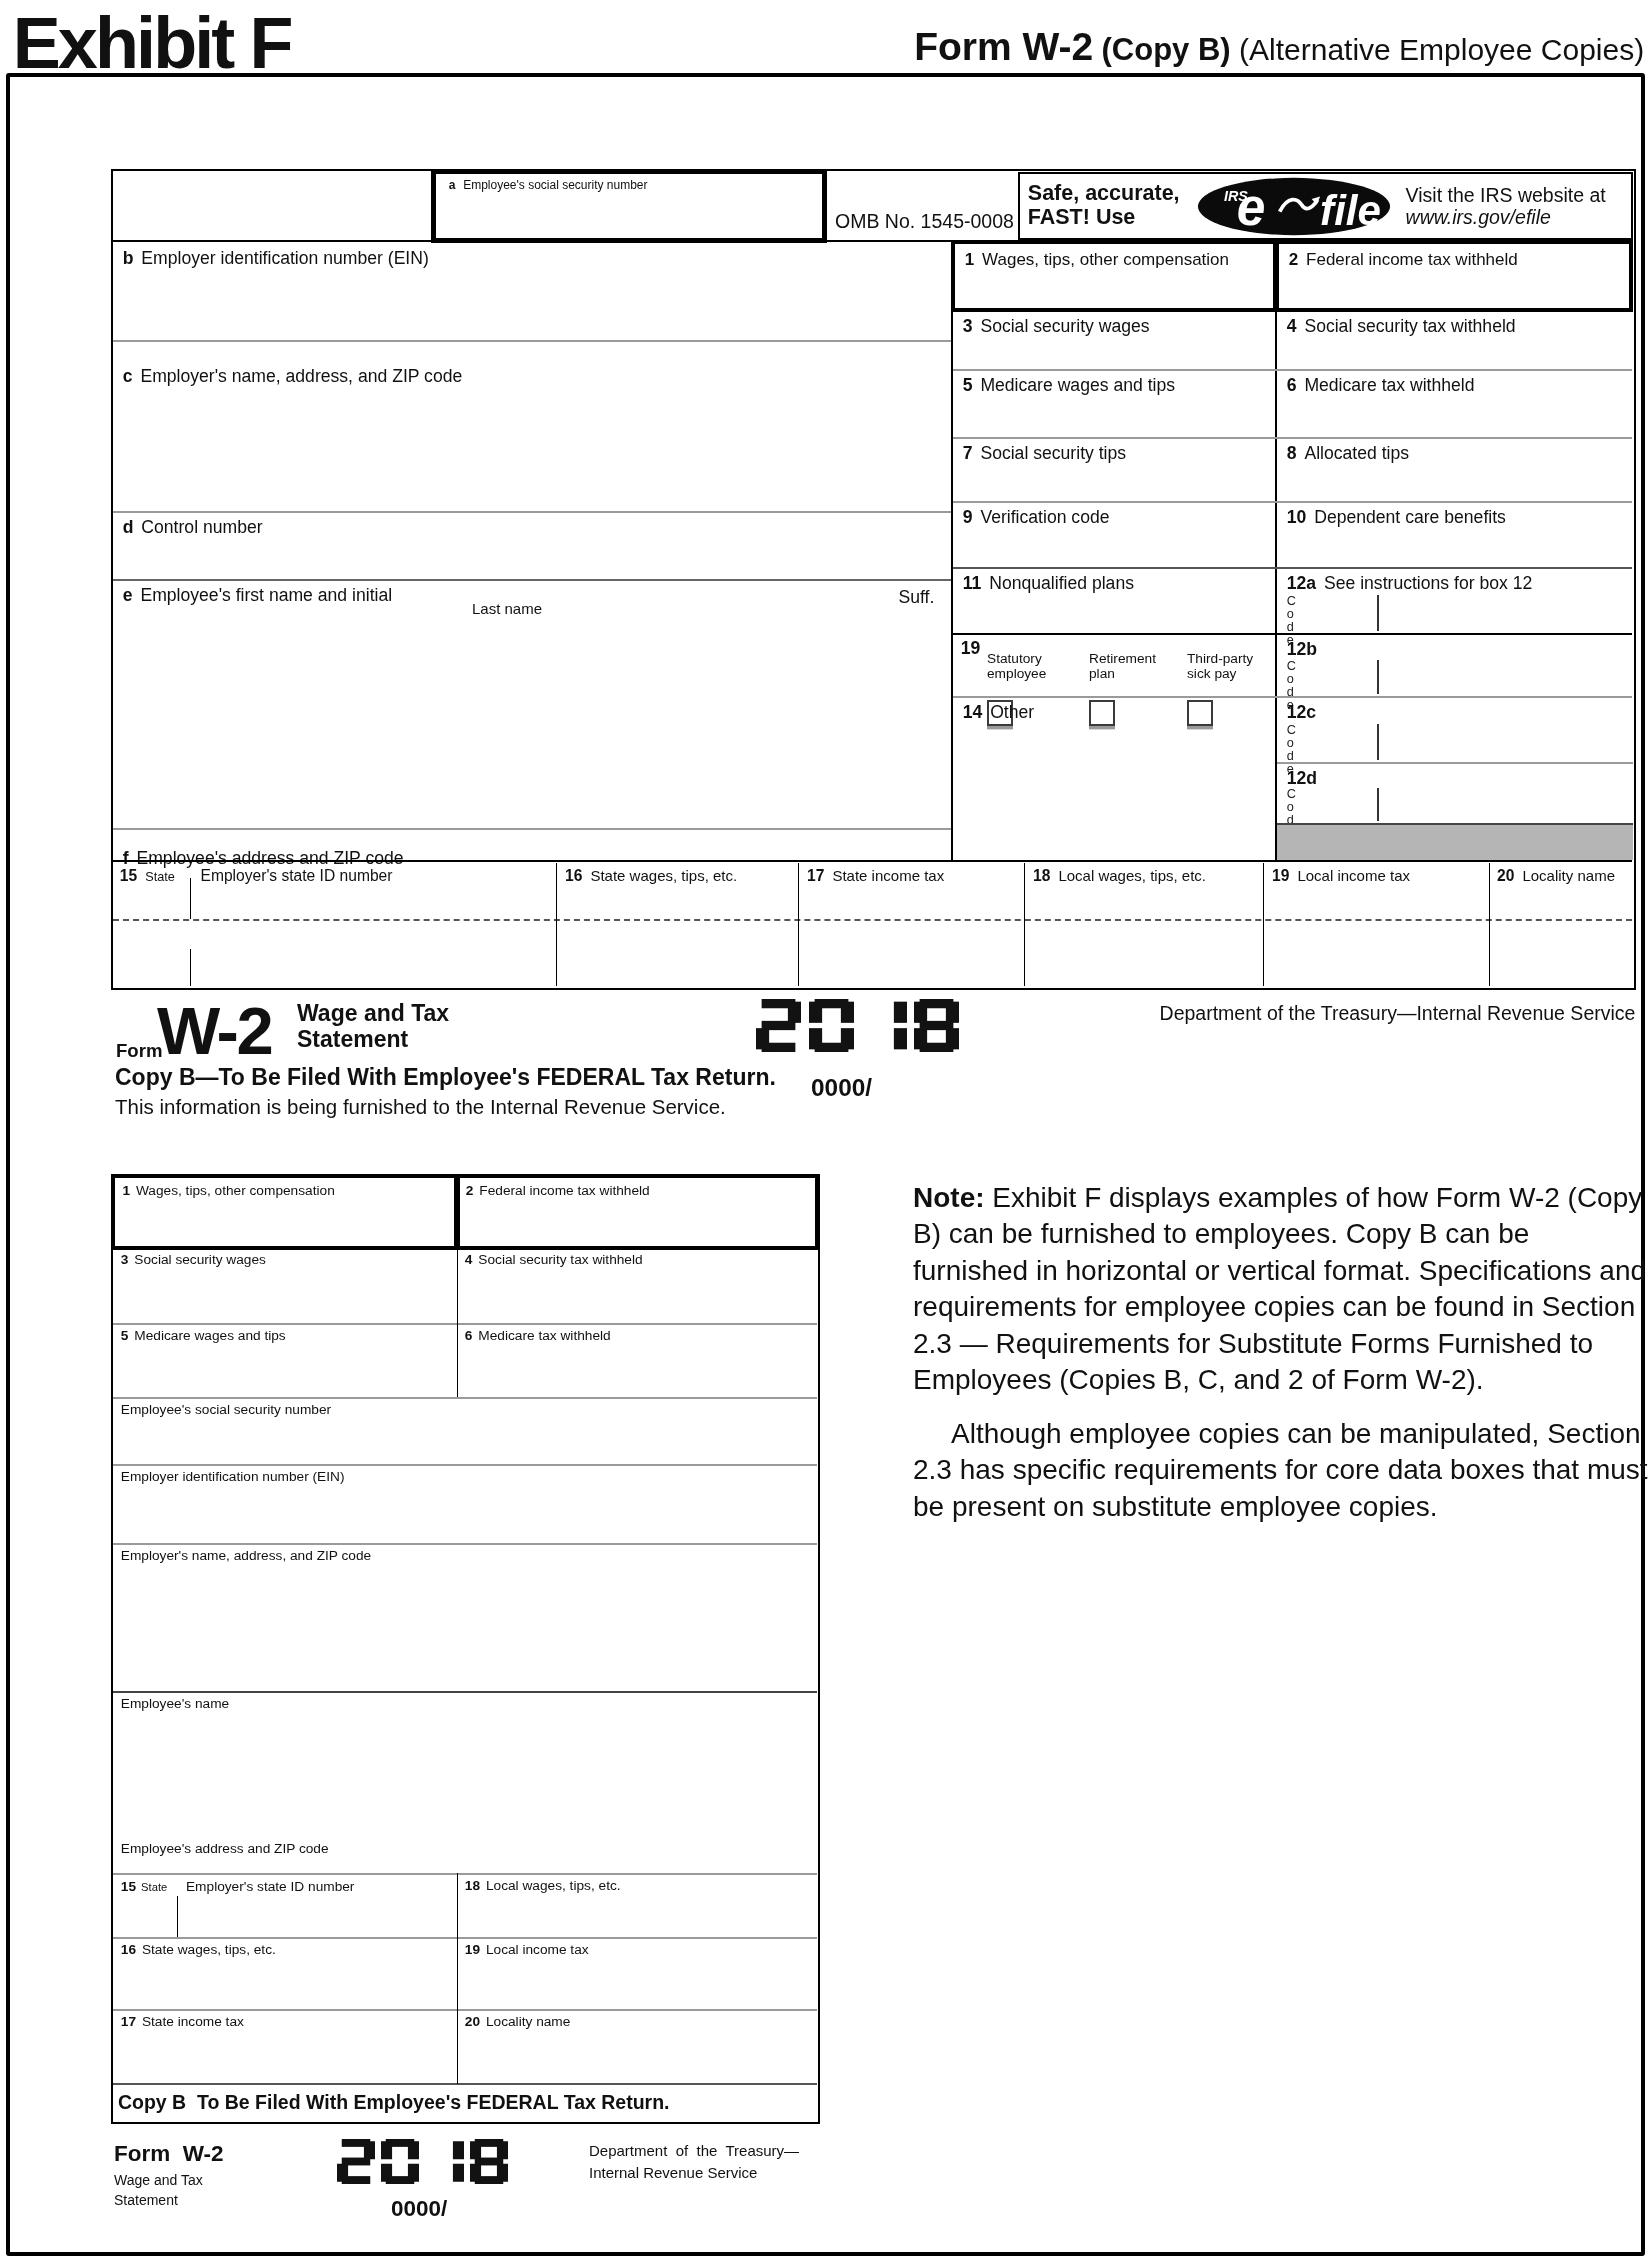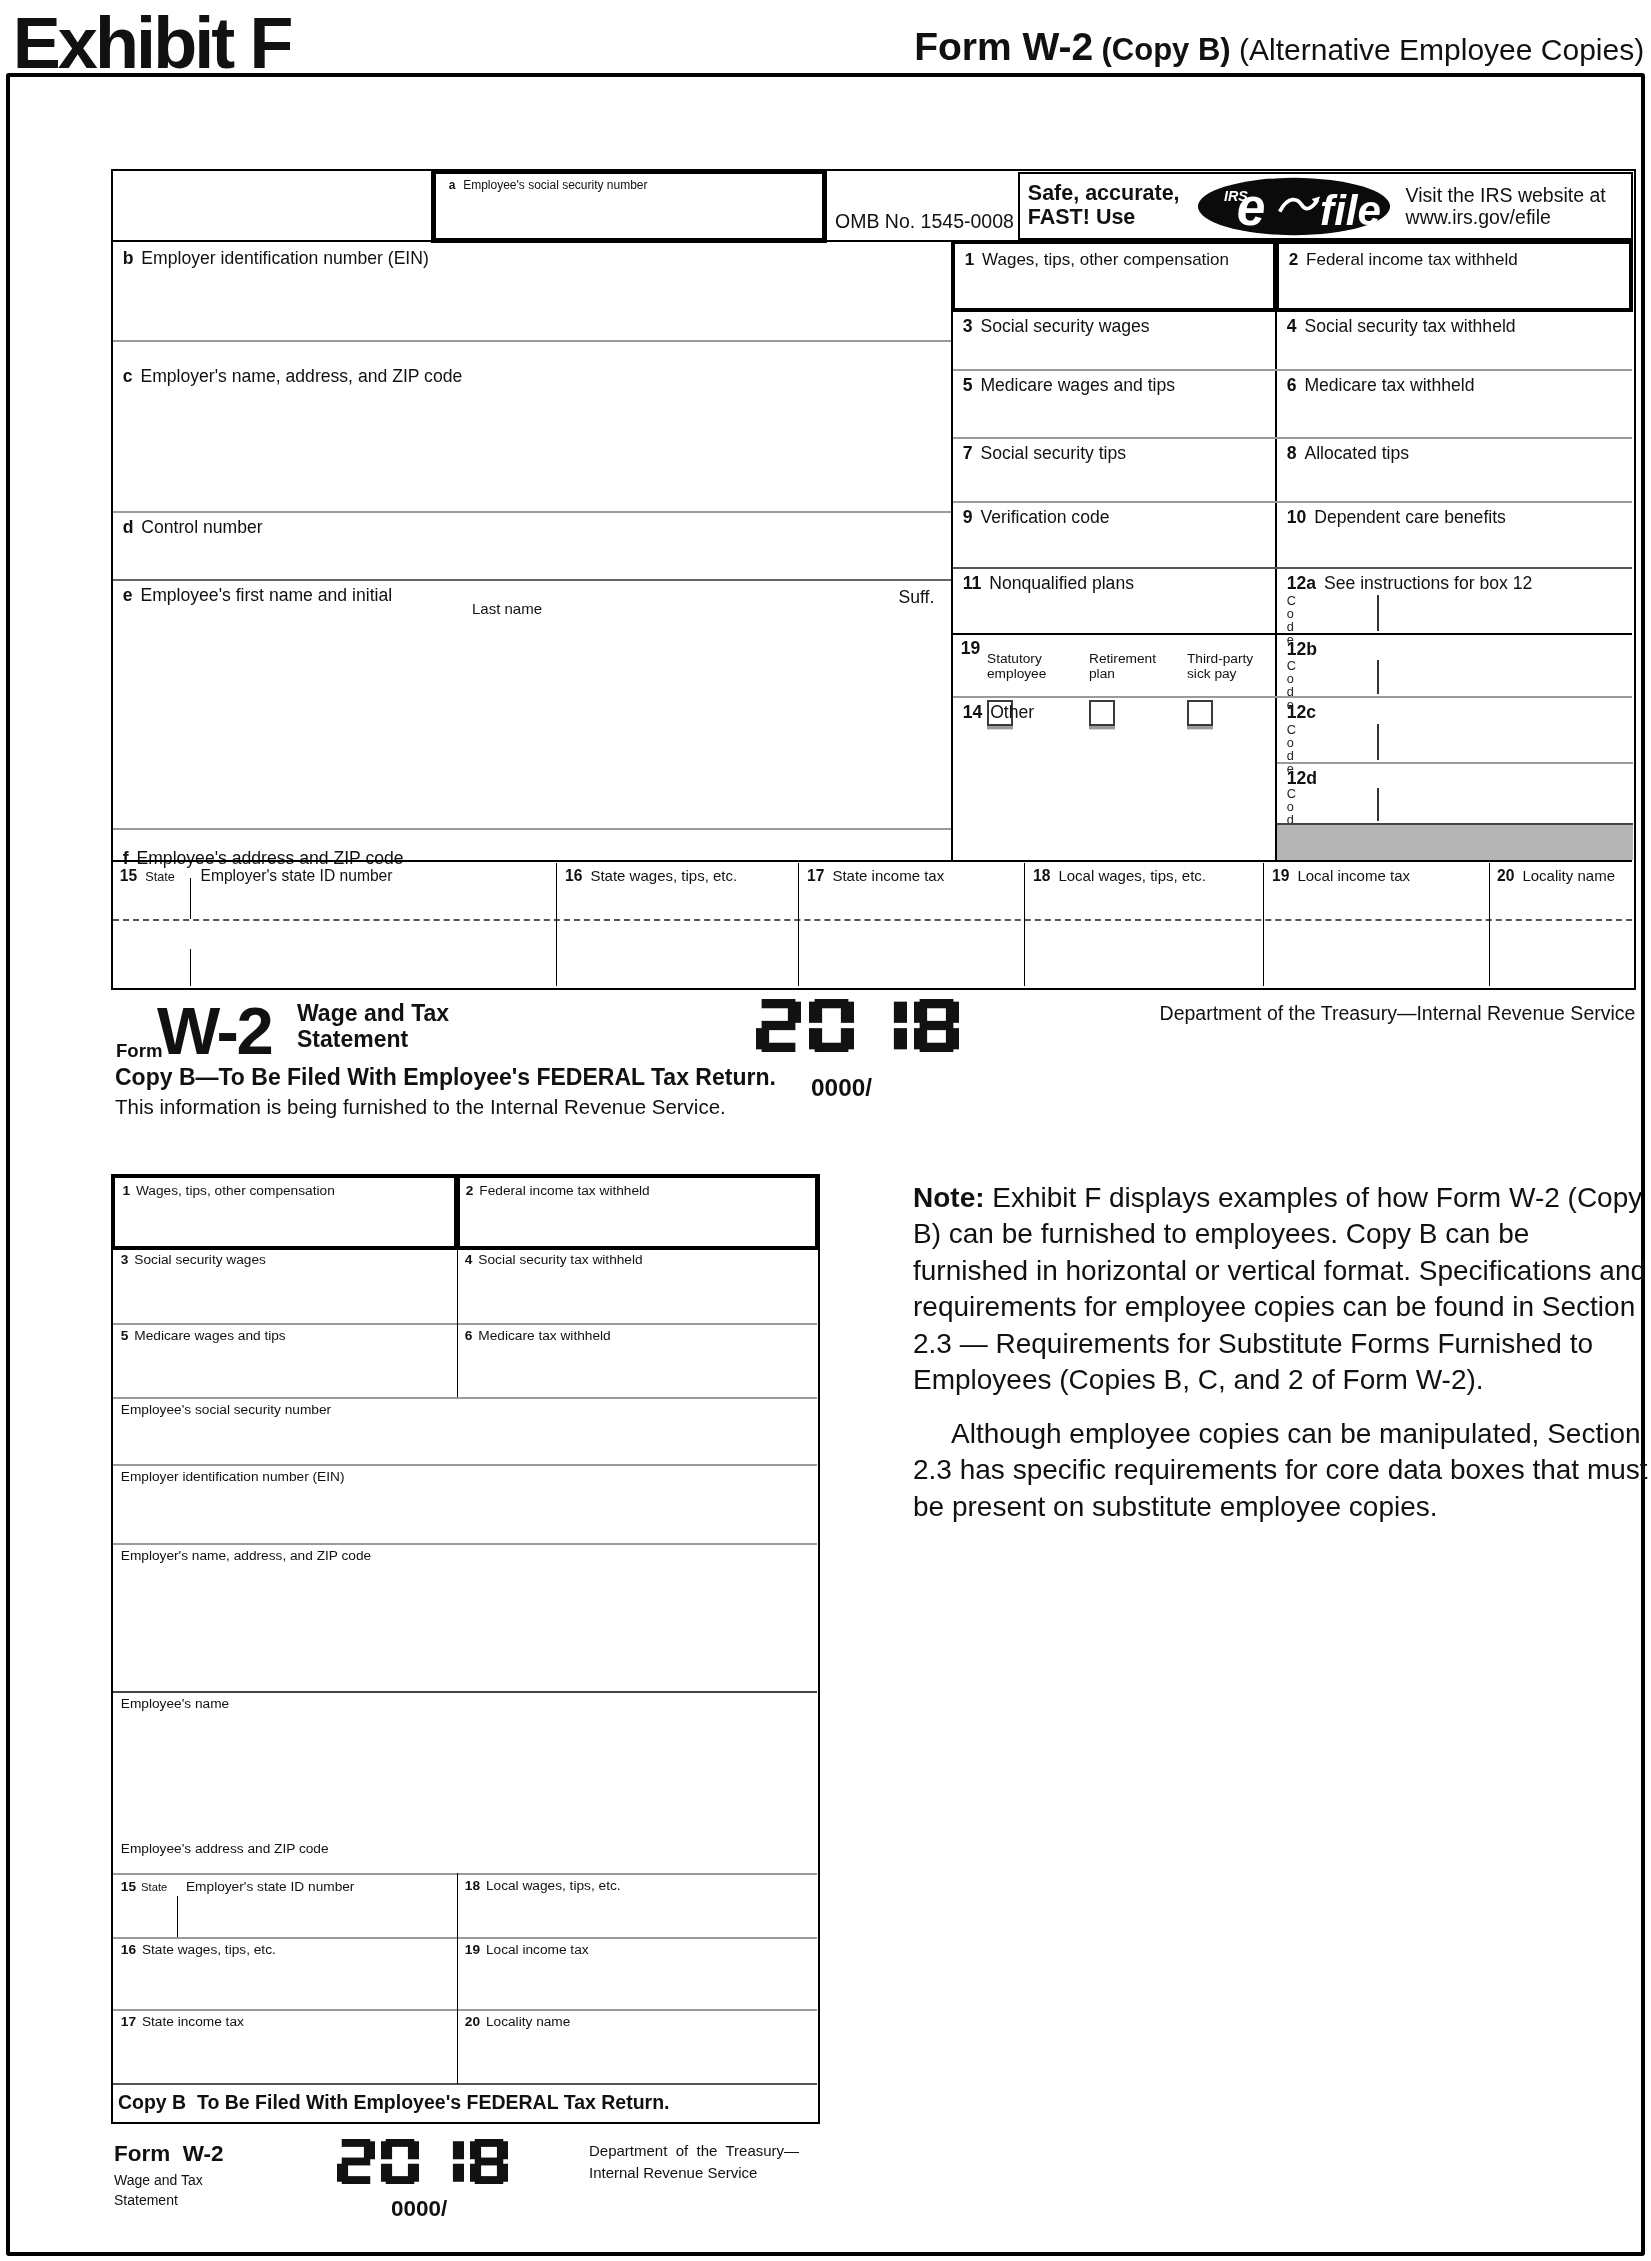--- a/index.html
+++ b/index.html
@@ -56,21 +56,21 @@
       <svg viewBox="0 0 460 140" style="width:210px;height:59px;flex:none;">
         <ellipse cx="230" cy="70" rx="228" ry="68" fill="#0b0b0b"></ellipse>
         <text x="64" y="56" font-size="34" font-style="italic" font-weight="bold" fill="#fff">IRS</text>
         <text x="94" y="114" font-size="122" font-weight="bold" font-style="italic" fill="#fff">e</text>
         <path d="M196 82 C216 44 238 50 248 66 C258 82 272 76 286 54" stroke="#fff" stroke-width="9" fill="none"></path>
         <polygon points="292,46 272,52 284,66" fill="#fff"></polygon>
         <text x="292" y="114" font-size="100" font-weight="bold" font-style="italic" fill="#fff">file</text>
       </svg>
       <div style="margin-left:6.8px;font-size:19.5px;line-height:1.15;">
         <div>Visit the IRS website at</div>
-        <div style="">www.irs.gov/efile</div>
+        <div style="font-style:italic;">www.irs.gov/efile</div>
       </div>
     </div>
 
     <div class="cell" style="left:0;top:71px;width:838px;height:98px;">
       <span class="lbl"><span class="pfx">b</span><span>Employer identification number (EIN)</span></span>
     </div>
     <div class="cell" style="left:0;top:169px;width:838px;height:171px;margin-top:20px;">
       <span class="lbl"><span class="pfx">c</span><span>Employer's name, address, and ZIP code</span></span>
     </div>
     <div class="cell" style="left:0;top:340px;width:838px;height:68px;">

